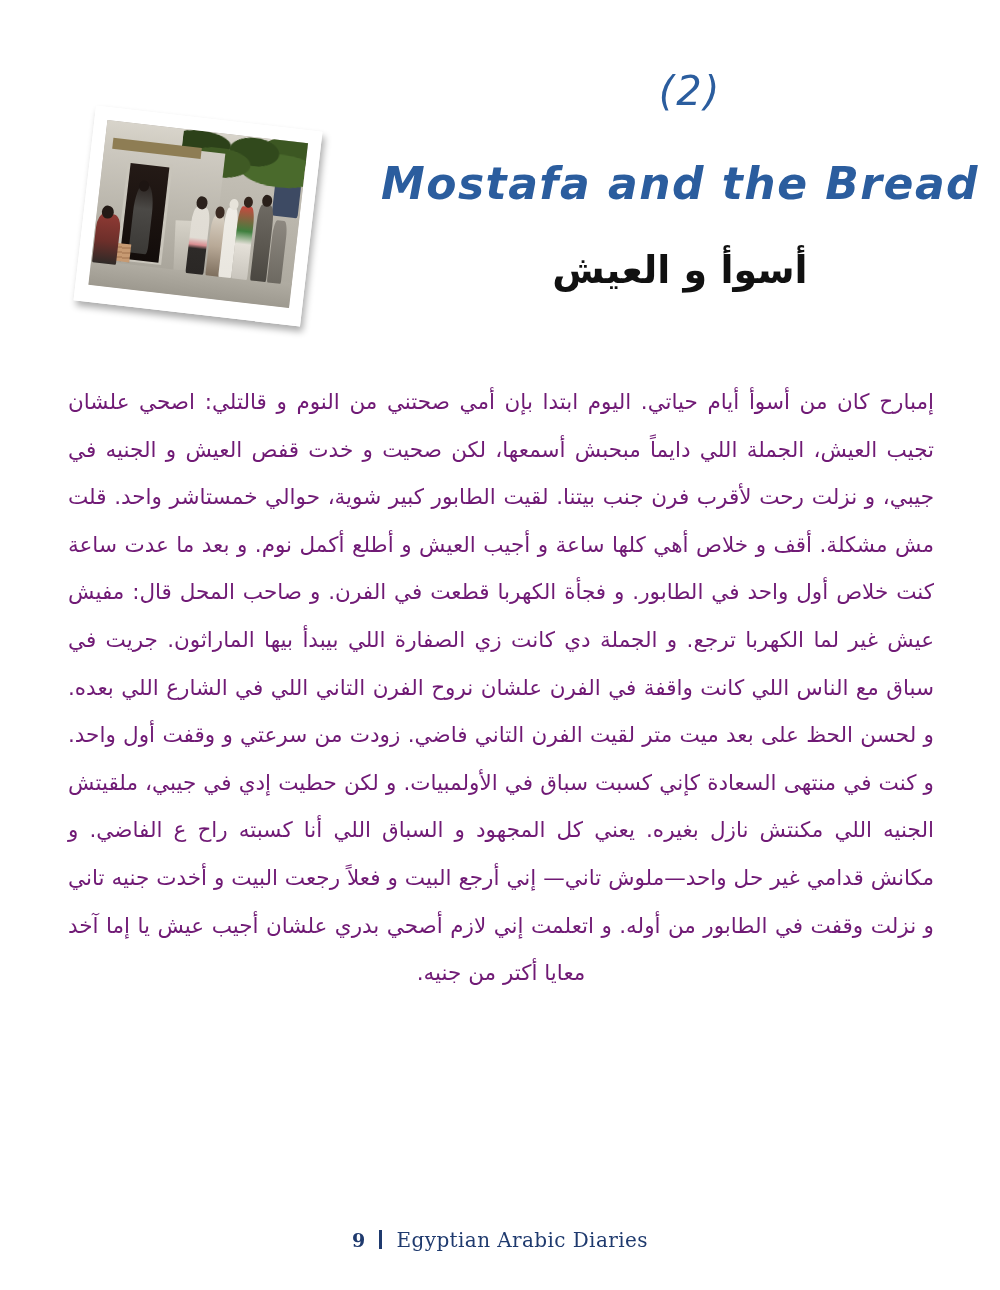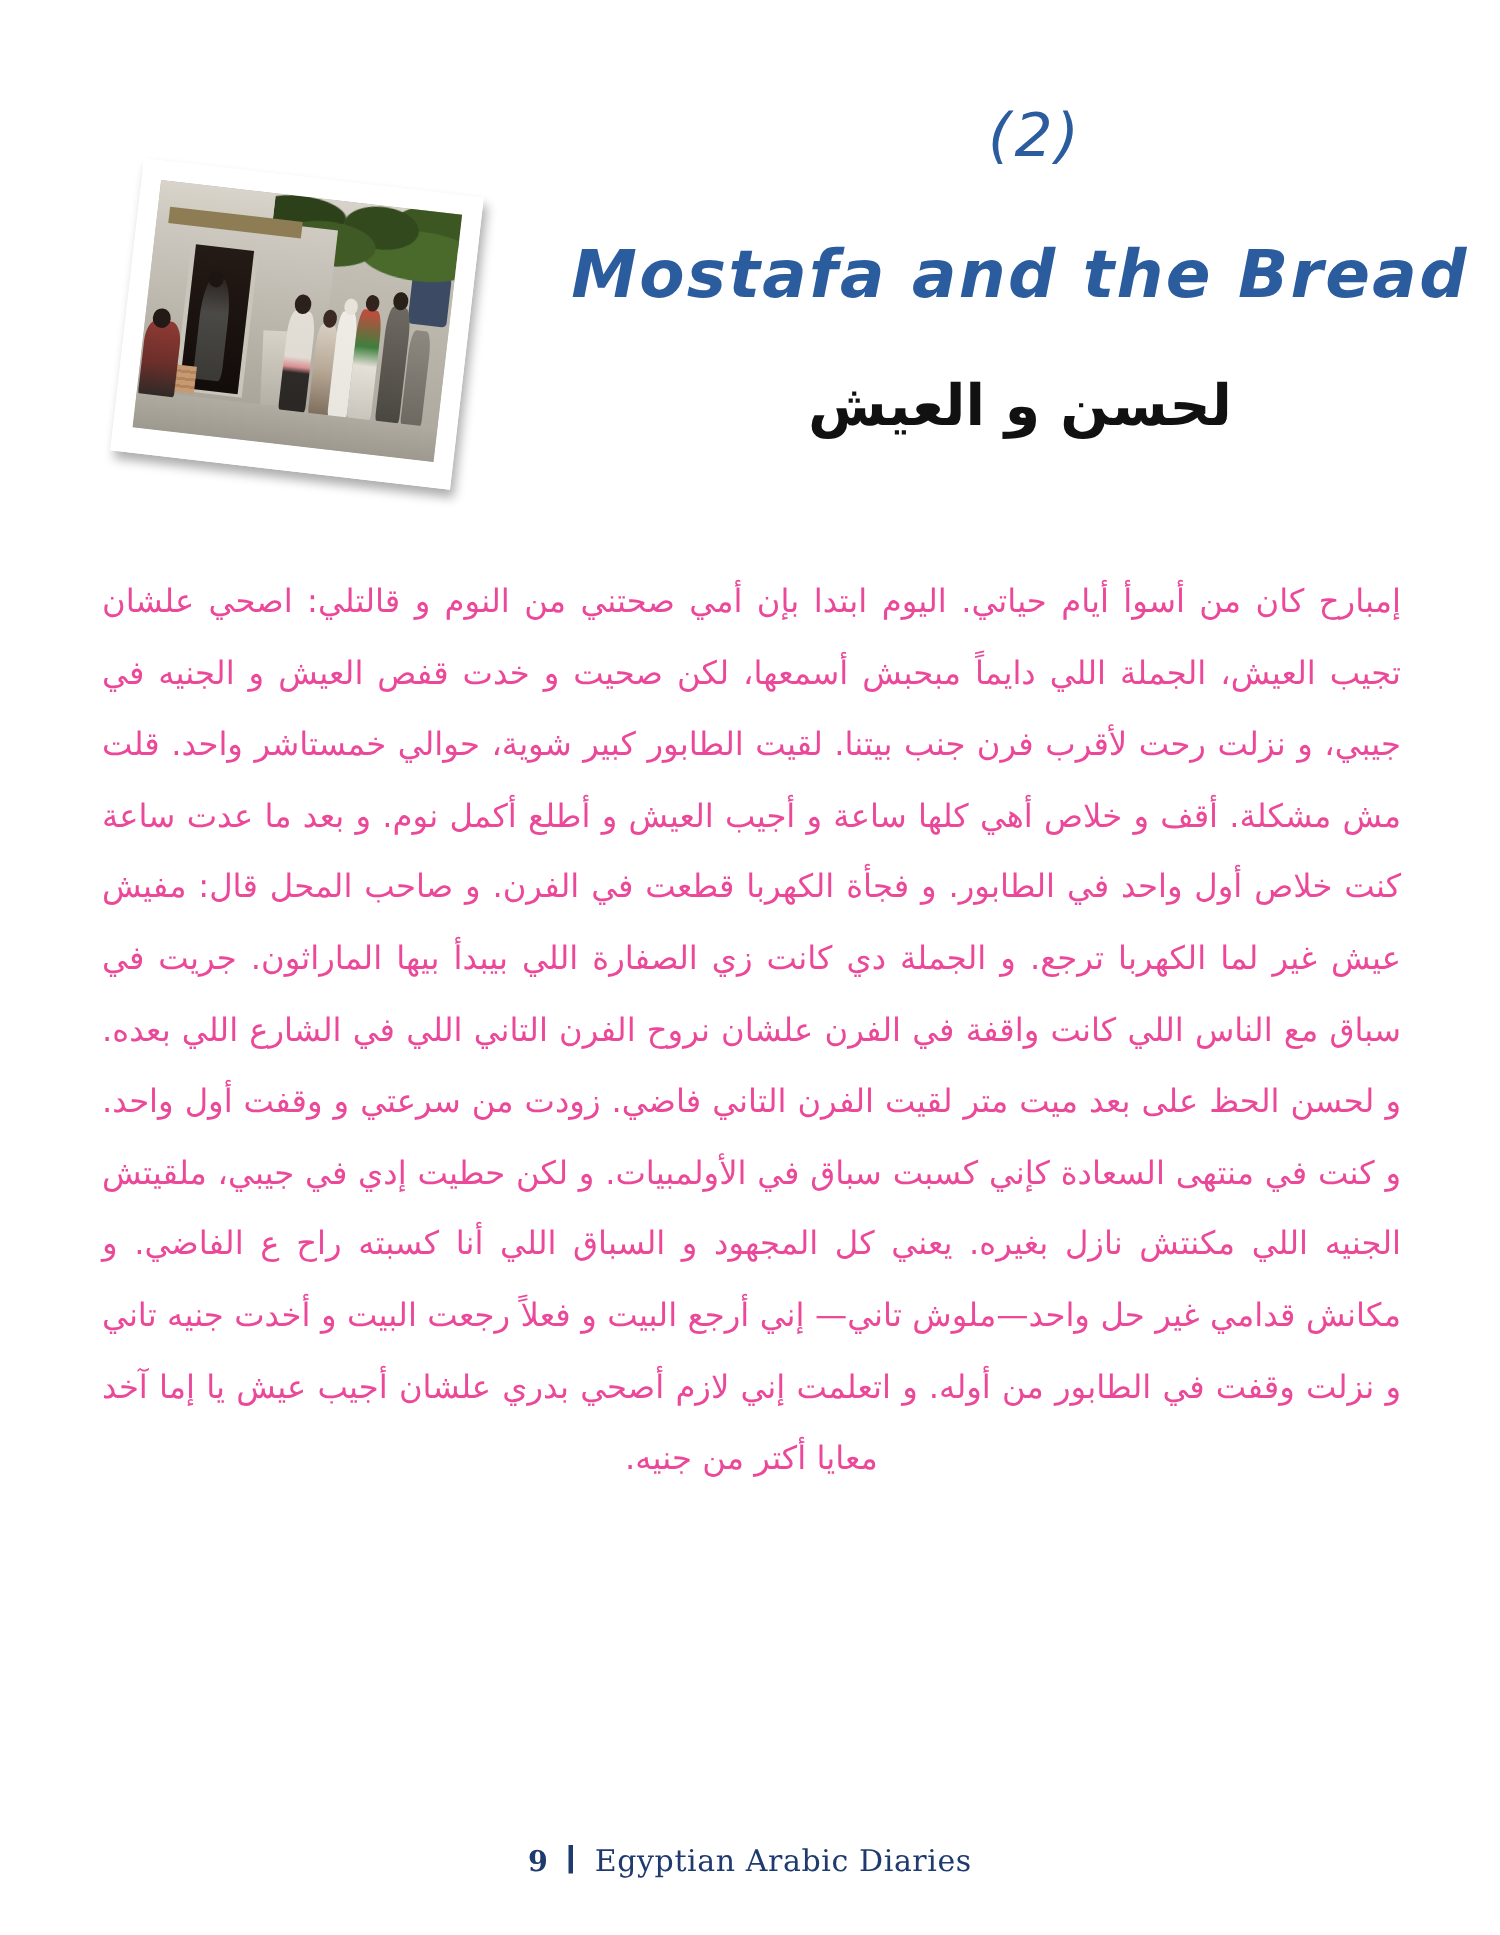--- a/index.html
+++ b/index.html
@@ -184,21 +184,21 @@
     position: absolute;
     left: 68px;
     top: 378px;
     width: 866px;
     direction: rtl;
     text-align: justify;
     text-align-last: center;
     font-family: "DejaVu Sans", sans-serif;
     font-size: 21.5px;
     line-height: 47.6px;
-    color: #ec4899;
+    color: #701a75;
     white-space: pre-wrap;
   }
 
   
   .footer {
     position: absolute;
     left: 0;
     top: 1216px;
     width: 1000px;
     text-align: center;
@@ -262,21 +262,21 @@
           <div class="p5-h"></div>
           <div class="person p6"></div>
         </div>
       </div>
     </div>
 
     <div class="chapter-number">(2)</div>
 
     <div class="title-en">Mostafa and the Bread</div>
 
-    <div class="title-ar">لحسن و العيش</div>
+    <div class="title-ar">أسوأ و العيش</div>
   </div>
 
   <div class="body-text">إمبارح كان من أسوأ أيام حياتي. اليوم ابتدا بإن أمي صحتني من النوم و قالتلي: اصحي علشان تجيب العيش، الجملة اللي دايماً مبحبش أسمعها، لكن صحيت و خدت قفص العيش و الجنيه في جيبي، و نزلت رحت لأقرب فرن جنب بيتنا. لقيت الطابور كبير شوية، حوالي خمستاشر واحد. قلت مش مشكلة. أقف و خلاص أهي كلها ساعة و أجيب العيش و أطلع أكمل نوم. و بعد ما عدت ساعة كنت خلاص أول واحد في الطابور. و فجأة الكهربا قطعت في الفرن. و صاحب المحل قال: مفيش عيش غير لما الكهربا ترجع. و الجملة دي كانت زي الصفارة اللي بيبدأ بيها الماراثون. جريت في سباق مع الناس اللي كانت واقفة في الفرن علشان نروح الفرن التاني اللي في الشارع اللي بعده. و لحسن الحظ على بعد ميت متر لقيت الفرن التاني فاضي. زودت من سرعتي و وقفت أول واحد. و كنت في منتهى السعادة كإني كسبت سباق في الأولمبيات. و لكن حطيت إدي في جيبي، ملقيتش الجنيه اللي مكنتش نازل بغيره. يعني كل المجهود و السباق اللي أنا كسبته راح ع الفاضي. و مكانش قدامي غير حل واحد—ملوش تاني— إني أرجع البيت و فعلاً رجعت البيت و أخدت جنيه تاني و نزلت وقفت في الطابور من أوله. و اتعلمت إني لازم أصحي بدري علشان أجيب عيش يا إما آخد معايا أكتر من جنيه.</div>
 
   <div class="footer">
     <span class="footer-page">9</span>
     <span class="footer-sep"></span>
     <span class="footer-title">Egyptian Arabic Diaries</span>
   </div>
 

